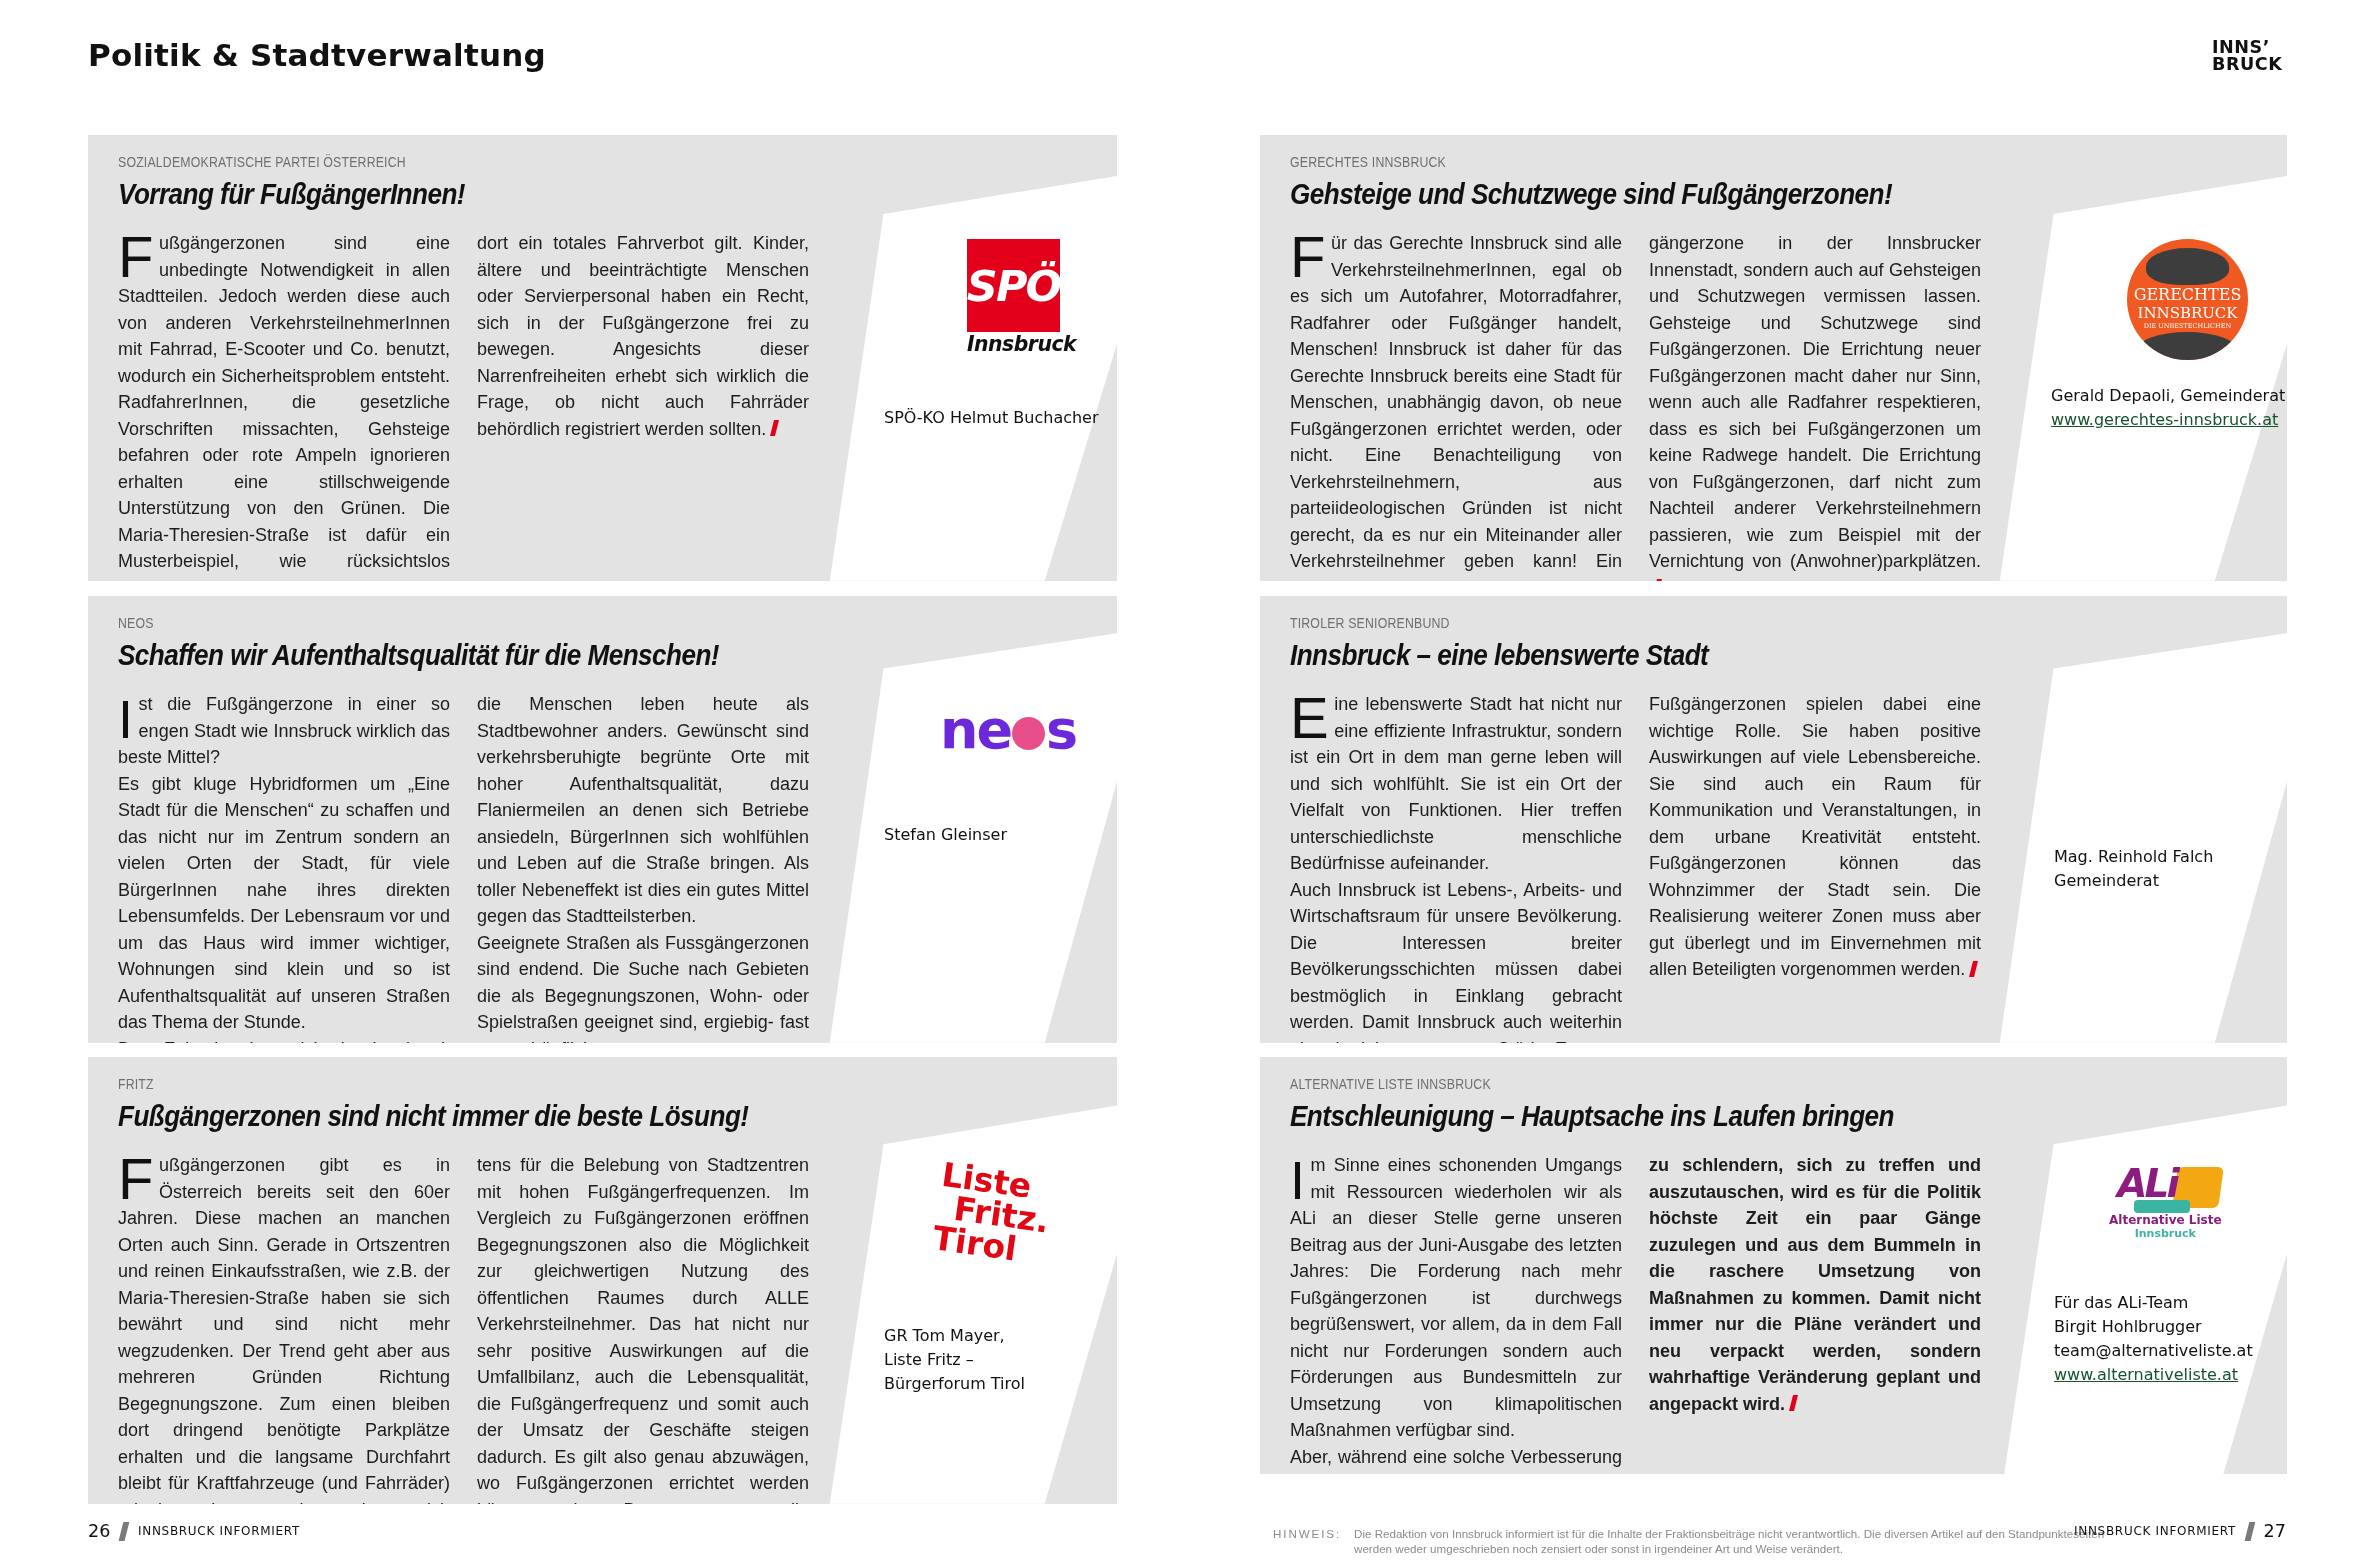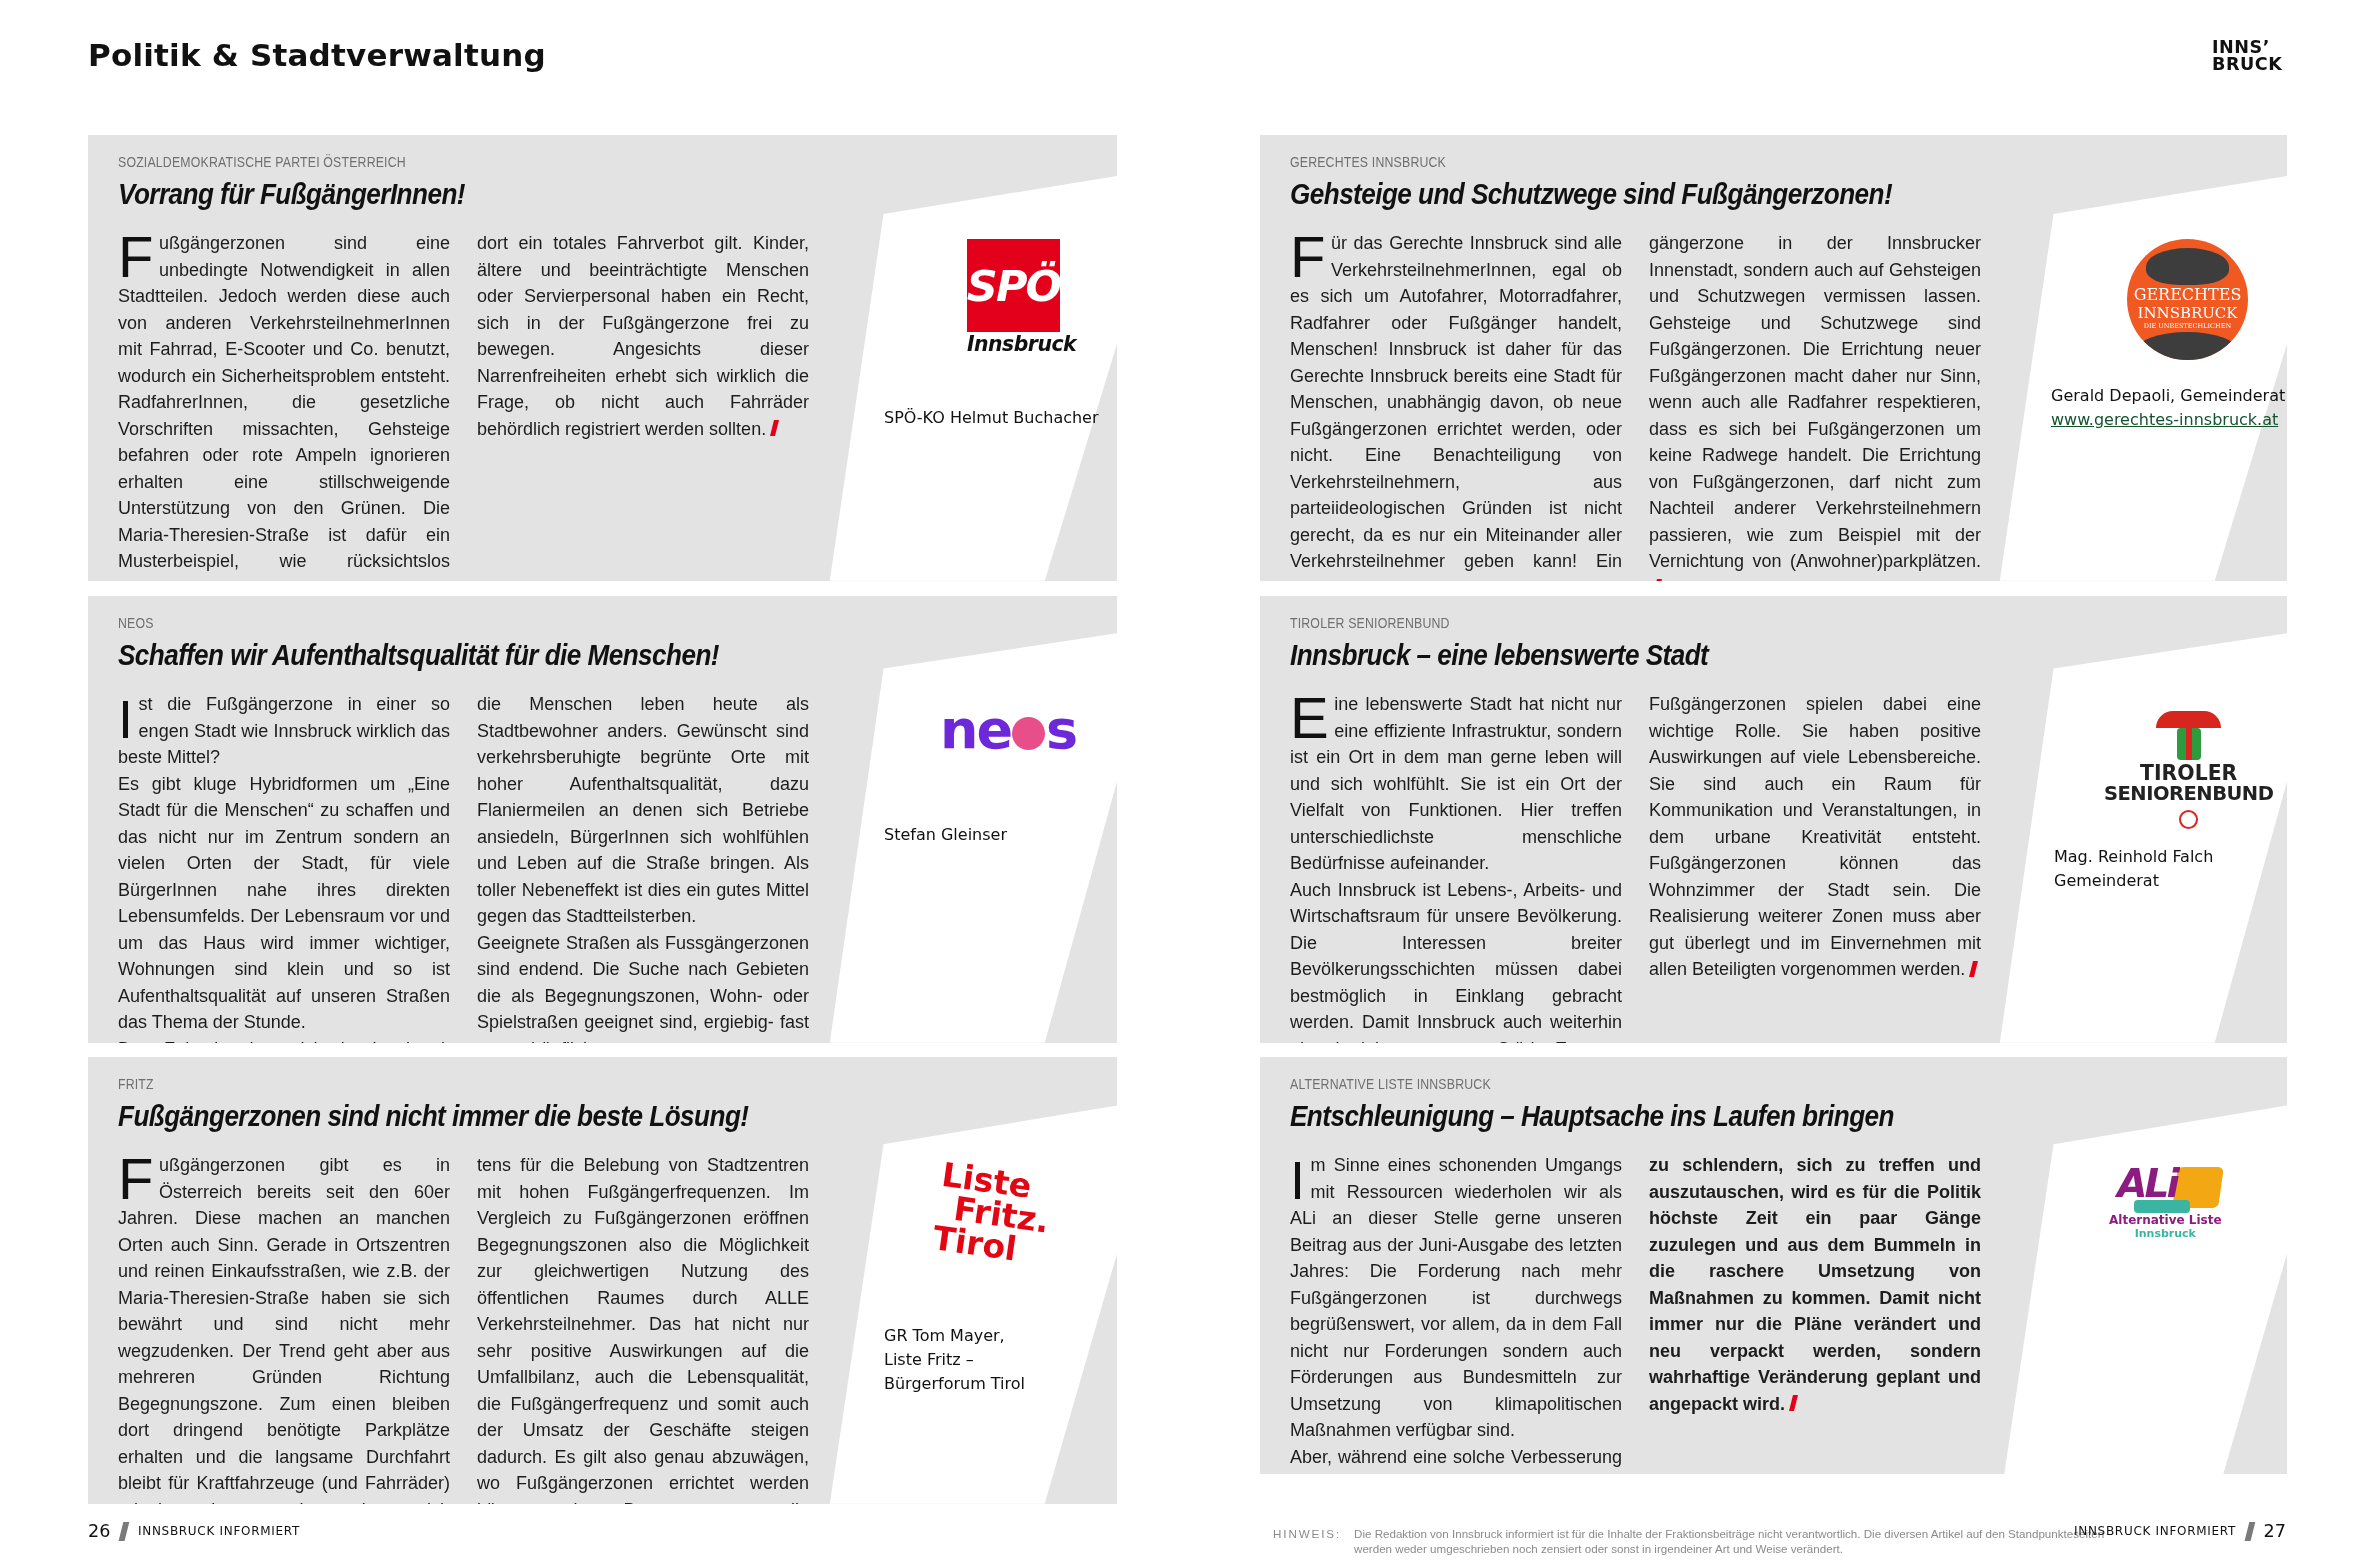--- a/index.html
+++ b/index.html
@@ -150,27 +150,20 @@
   </svg>
   <div class="party">TIROLER SENIORENBUND</div>
   <div class="headline">Innsbruck – eine lebenswerte Stadt</div>
   <div class="col" style="left:30px;">
     <p><span class="drop">E</span><span>ine lebenswerte Stadt hat nicht nur eine effiziente Infrastruktur, sondern ist ein Ort in dem man gerne leben will und sich wohlfühlt. Sie ist ein Ort der Vielfalt von Funktionen. Hier treffen unterschiedlichste menschliche Bedürfnisse aufeinander.</span></p>
     <p>Auch Innsbruck ist Lebens-, Arbeits- und Wirtschaftsraum für unsere Bevölkerung. Die Interessen breiter Bevölkerungsschichten müssen dabei bestmöglich in Einklang gebracht werden. Damit Innsbruck auch weiterhin eine der lebenswertesten Städte Europas bleibt, sind alle Register für eine</p>
   </div>
   <div class="col" style="left:389px;">
     <p><span> Fußgängerzonen spielen dabei eine wichtige Rolle. Sie haben positive Auswirkungen auf viele Lebensbereiche. Sie sind auch ein Raum für Kommunikation und Veranstaltungen, in dem urbane Kreativität entsteht. Fußgängerzonen können das Wohnzimmer der Stadt sein. Die Realisierung weiterer Zonen muss aber gut überlegt und im Einvernehmen mit allen Beteiligten vorgenommen werden.</span><span class="endmark"></span></p>
   </div>
-  <div class="logo-area tsb" style="left:844px; top:115px;">
-    <div class="umb"></div>
-    <div class="fig"></div>
-    <div class="n1">TIROLER</div>
-    <div class="n2">SENIORENBUND</div>
-    <div class="seal"></div>
-  </div>
   <div class="sig" style="left:794px; top:249px;">
     <div>Mag. Reinhold Falch</div>
     <div>Gemeinderat</div>
   </div>
 </div>
 
 <div class="panel" style="left:88px; top:1043px; width:1029px; height:447px;">
   <svg class="slant" width="315" height="447" viewBox="0 0 340 482">
     <polygon points="88,94 340,52 340,212 262,482 30,482" fill="#ffffff"></polygon>
   </svg>
@@ -209,20 +202,26 @@
   </div>
   <div class="logo-area ali" style="left:849px; top:104px;">
     <div class="mark">
       <div class="y"></div>
       <div class="g"></div>
       <div class="txt">ALi</div>
     </div>
     <div class="l1">Alternative Liste</div>
     <div class="l2">Innsbruck</div>
   </div>
+  <div class="sig" style="left:794px; top:234px;">
+    <div>Für das ALi-Team</div>
+    <div>Birgit Hohlbrugger</div>
+    <div>team@alternativeliste.at</div>
+    <a href="#">www.alternativeliste.at</a>
+  </div>
 </div>
 
 <div class="footer-left">
   <span class="pageno">26</span>
   <span class="slash"></span>
   <span class="pubname">INNSBRUCK INFORMIERT</span>
 </div>
 
 <div class="hinweis">
   <span class="hl">HINWEIS:</span>

